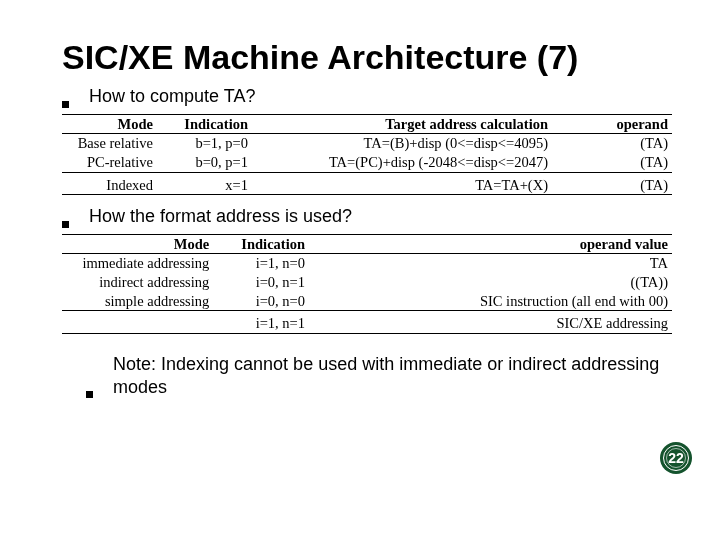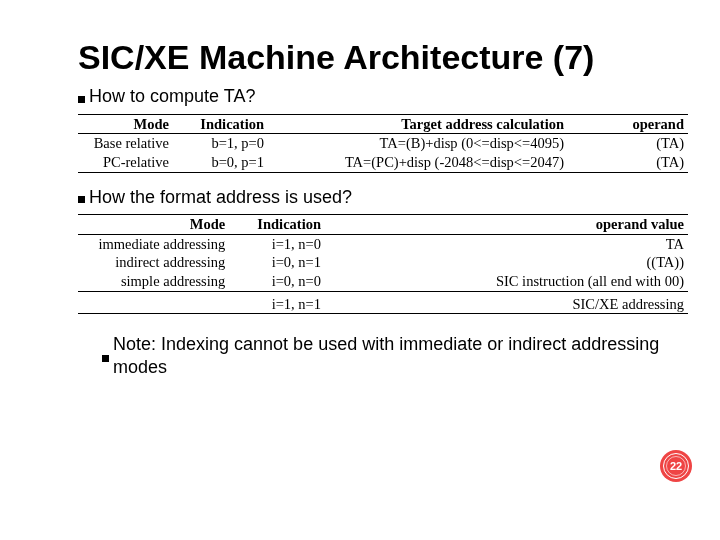--- a/index.html
+++ b/index.html
@@ -10,33 +10,33 @@
     background: #fff;
     font-family: Arial, Helvetica, sans-serif;
     color: #000;
     overflow: hidden;
   }
   .slide {
     position: relative;
     width: 720px;
     height: 492px;
     box-sizing: border-box;
-    padding: 30px 40px 0 78px;
+    padding: 30px 40px 0 62px;
   }
   .title {
     font-size: 34px;
     font-weight: 700;
     line-height: 1.15;
     margin: 8px 0 6px 0;
     letter-spacing: 0px;
   }
   .bullet-row {
     display: flex;
-    align-items: center;
-    gap: 4px;
+    align-items: flex-end;
+    gap: 20px;
     margin-top: 8px;
     margin-bottom: 6px;
   }
   .bullet-row.sub {
     margin-left: 24px;
     margin-top: 19px;
   }
   .sq {
     width: 7px;
     height: 7px;
@@ -103,30 +103,30 @@
     line-height: 3px;
   }
   .t2 .last td {
     border-bottom: 1px solid #000;
   }
 
   
   .badge {
     position: absolute;
     right: 28px;
-    bottom: 10px;
+    bottom: 18px;
     width: 32px;
     height: 32px;
     border-radius: 50%;
-    background: #ef4444;
+    background: #14532d;
     display: flex;
     align-items: center;
     justify-content: center;
     color: #fff;
-    font-size: 11px;
+    font-size: 14px;
     font-weight: 700;
     font-family: Arial, Helvetica, sans-serif;
   }
   .badge::before {
     content: "";
     position: absolute;
     inset: 3px;
     border: 1.5px solid #fff;
     border-radius: 50%;
   }
@@ -177,20 +177,26 @@
         <td>b=0, p=1</td>
         <td>TA=(PC)+disp  (-2048&lt;=disp&lt;=2047)</td>
         <td>(TA)</td>
       </tr>
       <tr class="sep">
           <td></td>
           <td></td>
           <td></td>
           <td></td>
         </tr>
+      <tr class="last">
+        <td>Indexed</td>
+        <td>x=1</td>
+        <td>TA=TA+(X)</td>
+        <td>(TA)</td>
+      </tr>
     </tbody>
   </table>
 
   <div class="bullet-row">
     <div class="sq"></div>
     <div class="btxt">How the format address is used?</div>
   </div>
 
   <table class="t2">
     <colgroup>

